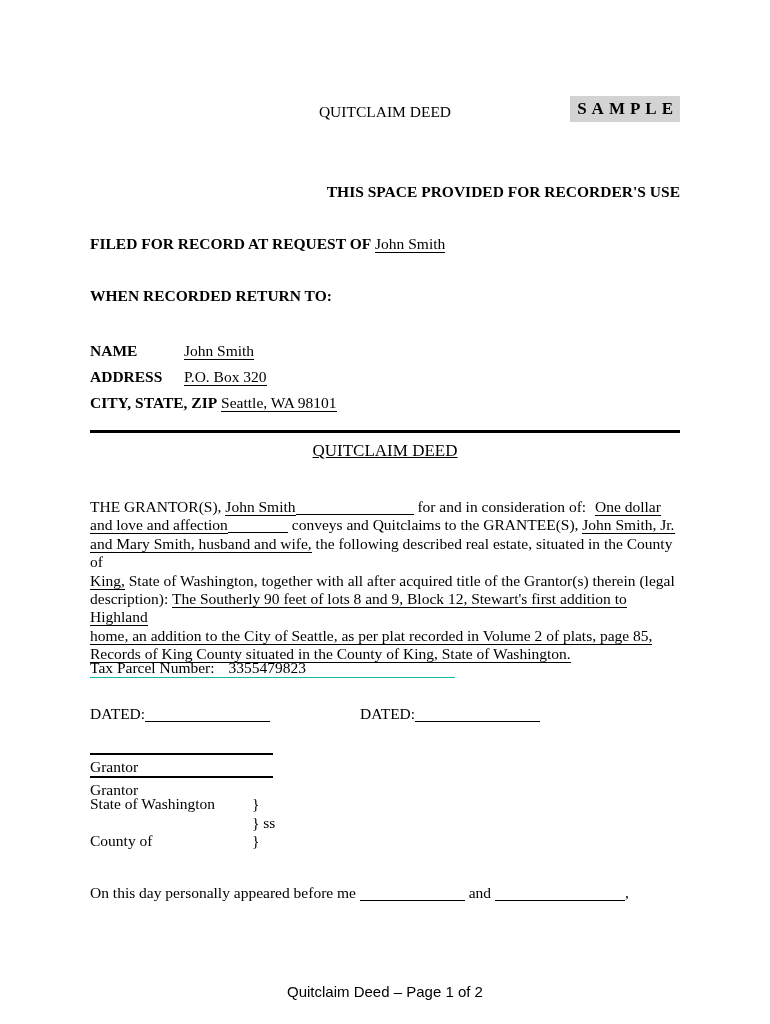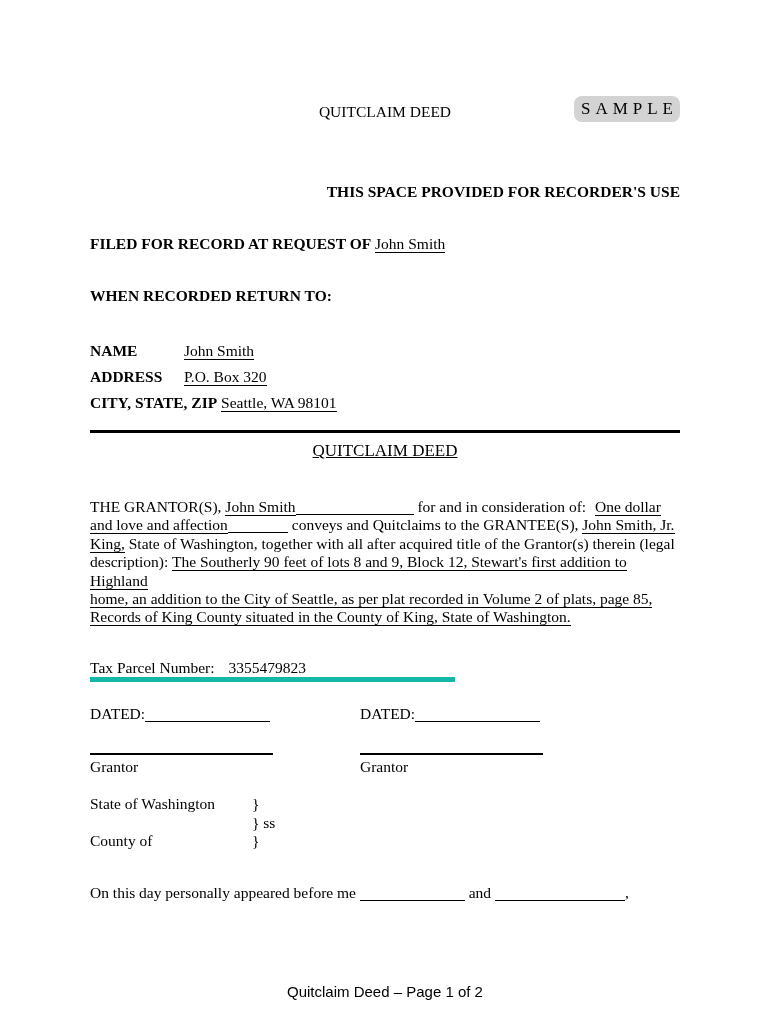--- a/index.html
+++ b/index.html
@@ -17,25 +17,24 @@
   .bold { font-weight: bold; }
   .center { text-align: center; }
   .right { text-align: right; }
 
   
   .header-row { top: 100px; height: 32px; }
   .doc-title { display: block; text-align: center; line-height: 24px; }
   .sample-stamp {
     position: absolute; right: 0; top: -4px;
     background: #d3d3d3;
-    font-weight: normal;
+    font-weight: bold;
     font-size: 17px;
     letter-spacing: 5px;
     padding: 3px 2px 3px 7px;
-    border-radius: 8px;
   }
   .recorder-row { top: 183px; }
   .filed-row { top: 235px; }
   .when-row { top: 287px; }
 
   
   .return-block { top: 338px; }
   .addr-row { line-height: 26px; }
   .addr-label { display: inline-block; width: 90px; font-weight: bold; }
   .addr-label-wide { font-weight: bold; }
@@ -51,27 +50,27 @@
 
   .rule { top: 430px; height: 3px; background: #000; }
   .deed-heading-row { top: 441px; font-size: 17px; }
   .deed-heading { text-decoration: underline; }
 
   
   .grant-par { top: 498px; line-height: 18.4px; }
   .gap-sm { margin-left: 5px; }
 
   .tax-row { top: 659px; }
-  .tax-wrap { display: inline-block; width: 365px; border-bottom: 5px solid #14b8a6; }
+  .tax-wrap { display: inline-block; width: 365px; border-bottom: 1px solid #14b8a6; }
   .tax-value { margin-left: 14px; }
 
   .dated-row { top: 705px; display: flex; }
   .dated-col { width: 270px; }
 
-  .sig-row { top: 753px; display: flex; }
+  .sig-row { top: 753px; display: flex; flex-direction: column; }
   .sig-col { width: 270px; }
   .sig-line { width: 183px; border-top: 2px solid #000; margin-bottom: 2px; }
   .sig-label { line-height: 19px; }
 
   .notary-block { top: 795px; }
   .notary-row { line-height: 18.5px; display: flex; }
   .notary-left { width: 162px; }
 
   .ack-block { top: 884px; line-height: 18.5px; }
 
@@ -129,20 +128,24 @@
       <span class="u">John Smith</span><span class="blank" style="width:118px"></span>
       <span>for and in consideration of:</span>
       <span class="u gap-sm">One dollar</span>
     </div>
     <div>
       <span class="u">and love and affection</span><span class="blank" style="width:60px"></span>
       <span>conveys and Quitclaims to the GRANTEE(S),</span>
       <span class="u">John Smith, Jr.</span>
     </div>
     <div>
+      <span class="u">and Mary Smith, husband and wife,</span>
+      <span>the following described real estate, situated in the County of</span>
+    </div>
+    <div>
       <span class="u">King,</span>
       <span>State of Washington, together with all after acquired title of the Grantor(s) therein (legal</span>
     </div>
     <div>
       <span>description):</span>
       <span class="u">The Southerly 90 feet of lots 8 and 9, Block 12, Stewart's first addition to Highland</span>
     </div>
     <div>
       <span class="u">home, an addition to the City of Seattle, as per plat recorded in Volume 2 of plats, page 85,</span>
     </div>

